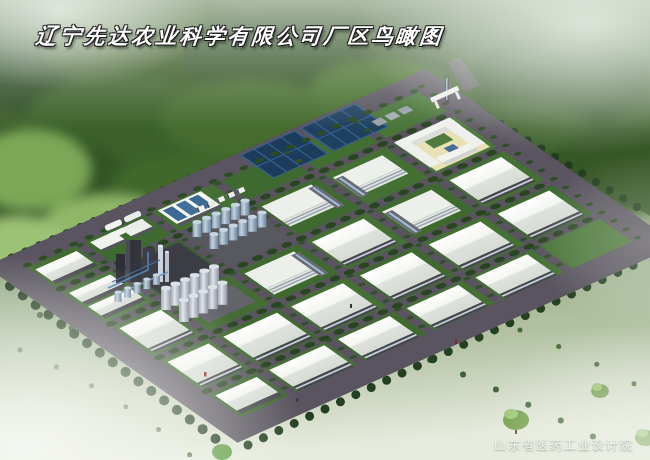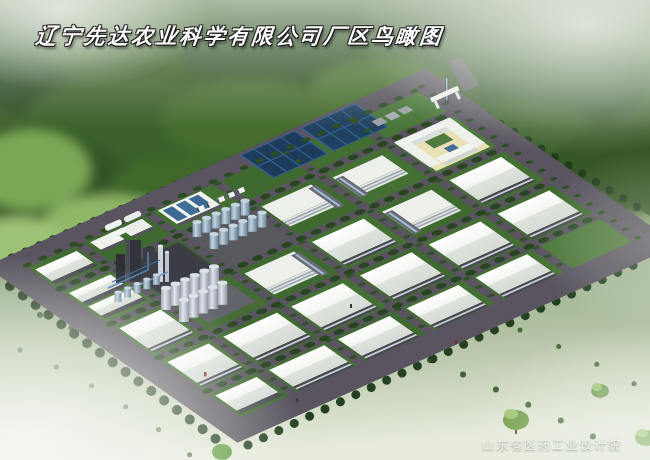--- a/index.html
+++ b/index.html
@@ -10,21 +10,21 @@
   }
   #stage svg{position:absolute;left:0;top:0;}
   .title-banner{
     position:absolute;left:36px;top:22px;z-index:10;
     font-size:21px;font-weight:bold;font-style:italic;
     letter-spacing:3px;color:#ffffff;white-space:nowrap;
     text-shadow:1px 1px 0 #1a1a1a,-1px -1px 0 #2c2c2c,1px -1px 0 #222,-1px 1px 0 #222,2px 3px 3px rgba(0,0,0,.55);
     transform:skewX(-6deg);
   }
   .watermark{
-    position:absolute;right:28px;bottom:6px;z-index:10;
+    position:absolute;right:16px;bottom:6px;z-index:10;
     font-size:12px;letter-spacing:2px;color:rgba(255,255,255,.8);
     text-shadow:0 1px 2px rgba(40,60,40,.5);
   }
 </style>
 </head>
 <body>
 
 <div id="stage">
 <svg width="650" height="460" viewBox="0 0 650 460">
   <defs>

